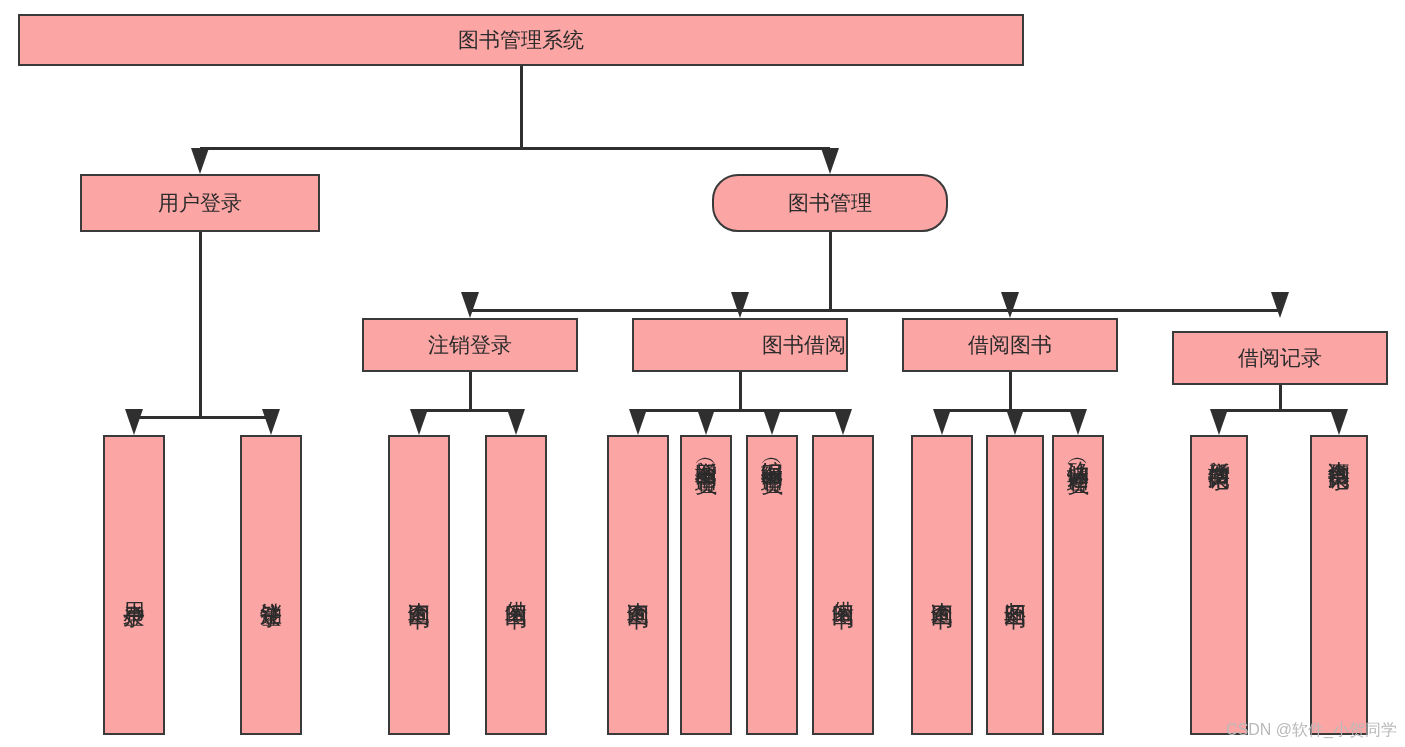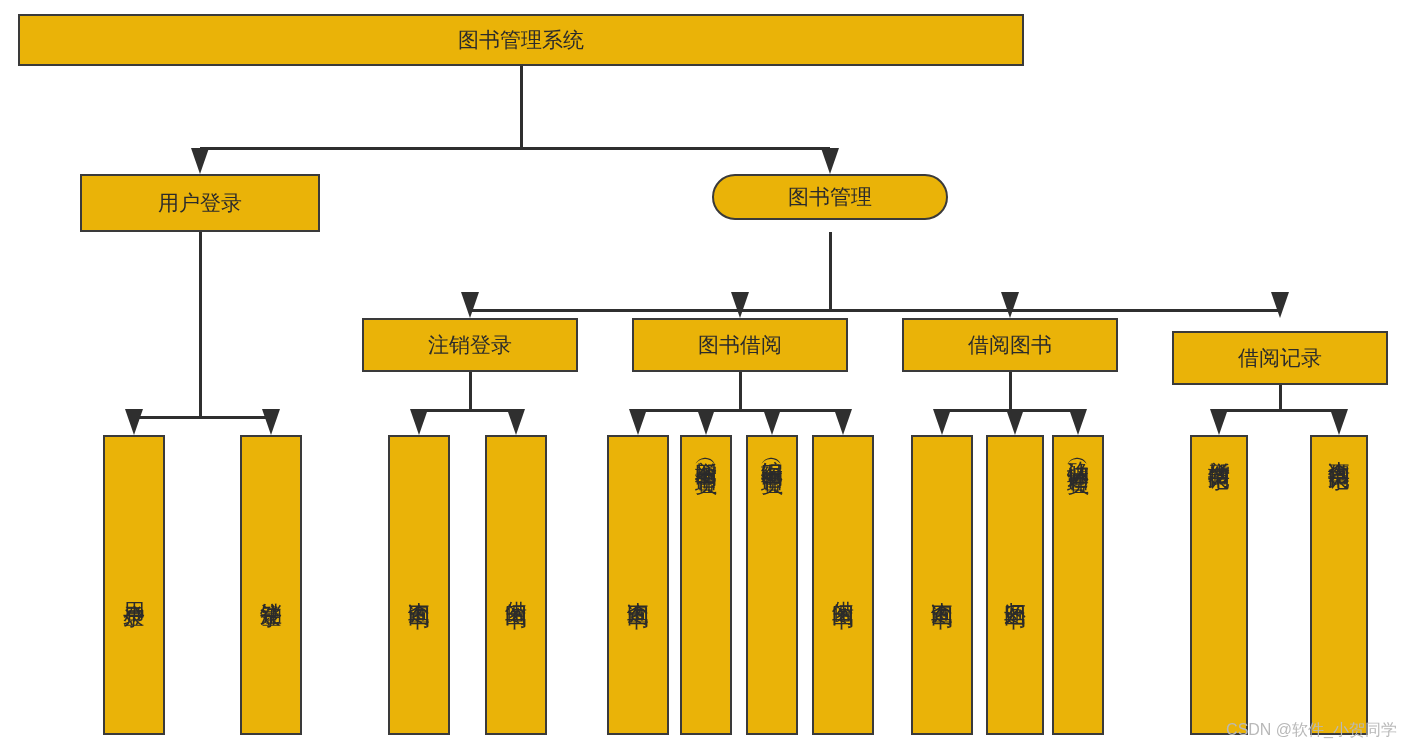--- a/index.html
+++ b/index.html
@@ -20,21 +20,21 @@
   #diagram-svg {
     position: absolute;
     left: 0;
     top: 0;
     width: 1405px;
     height: 747px;
   }
   .node-box {
     position: absolute;
     box-sizing: border-box;
-    background: #eab308;
+    background: #fca5a5;
     border: 2px solid #3a3a3a;
     display: flex;
     align-items: center;
     justify-content: center;
     overflow: hidden;
   }
   .node-label {
     color: #2b2b2b;
     text-align: center;
     line-height: 1.05;
@@ -127,27 +127,27 @@
       <path d="M 1330 409 L 1348 409 L 1339 435 Z" fill="#2f2f2f"></path>
     </svg>
 
   <div id="node-layer">
       <div class="node-box node-horizontal" style="left: 18px; top: 14px; width: 1006px; height: 52px; border-color: rgb(58, 58, 58);">
         <span class="node-label" style="color: rgb(43, 43, 43);">图书管理系统</span>
       </div>
       <div class="node-box node-horizontal" style="left: 80px; top: 174px; width: 240px; height: 58px; border-color: rgb(58, 58, 58);">
         <span class="node-label" style="color: rgb(43, 43, 43);">用户登录</span>
       </div>
-      <div class="node-box node-horizontal" style="left: 712px; top: 174px; width: 236px; height: 46px; border-color: rgb(58, 58, 58); border-radius: 26px;">
+      <div class="node-box node-horizontal" style="left: 712px; top: 174px; width: 236px; height: 58px; border-color: rgb(58, 58, 58); border-radius: 26px;">
         <span class="node-label" style="color: rgb(43, 43, 43);">图书管理</span>
       </div>
       <div class="node-box node-horizontal" style="left: 362px; top: 318px; width: 216px; height: 54px; border-color: rgb(58, 58, 58);">
         <span class="node-label" style="color: rgb(43, 43, 43);">注销登录</span>
       </div>
-      <div class="node-box node-horizontal" style="left: 632px; top: 318px; width: 216px; height: 54px; border-color: rgb(58, 58, 58);">
+      <div class="node-box node-horizontal" style="left: 632px; top: 318px; width: 216px; height: 54px; border-color: rgb(58, 58, 58); justify-content: flex-end;">
         <span class="node-label" style="color: rgb(43, 43, 43);">图书借阅</span>
       </div>
       <div class="node-box node-horizontal" style="left: 902px; top: 318px; width: 216px; height: 54px; border-color: rgb(58, 58, 58);">
         <span class="node-label" style="color: rgb(43, 43, 43);">借阅图书</span>
       </div>
       <div class="node-box node-horizontal" style="left: 1172px; top: 318px; width: 216px; height: 54px; border-color: rgb(58, 58, 58); margin-top: 13px;">
         <span class="node-label" style="color: rgb(43, 43, 43);">借阅记录</span>
       </div>
       <div class="node-box node-vertical align-center" style="left: 103px; top: 435px; width: 62px; height: 300px; border-color: rgb(58, 58, 58);">
         <span class="node-label" style="color: rgb(43, 43, 43);">用户登录</span>

